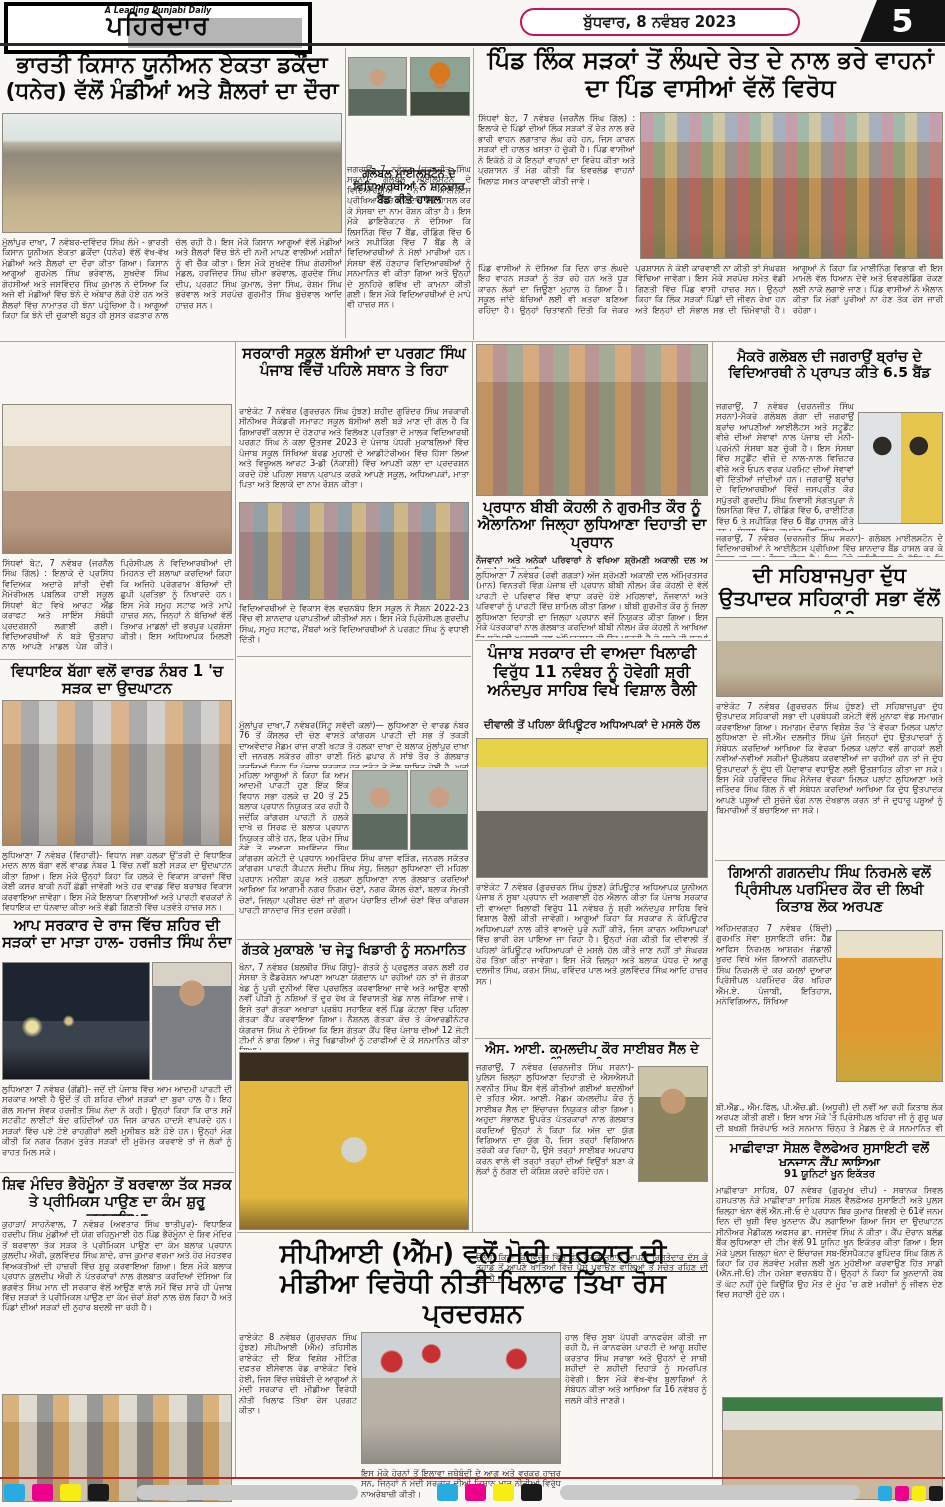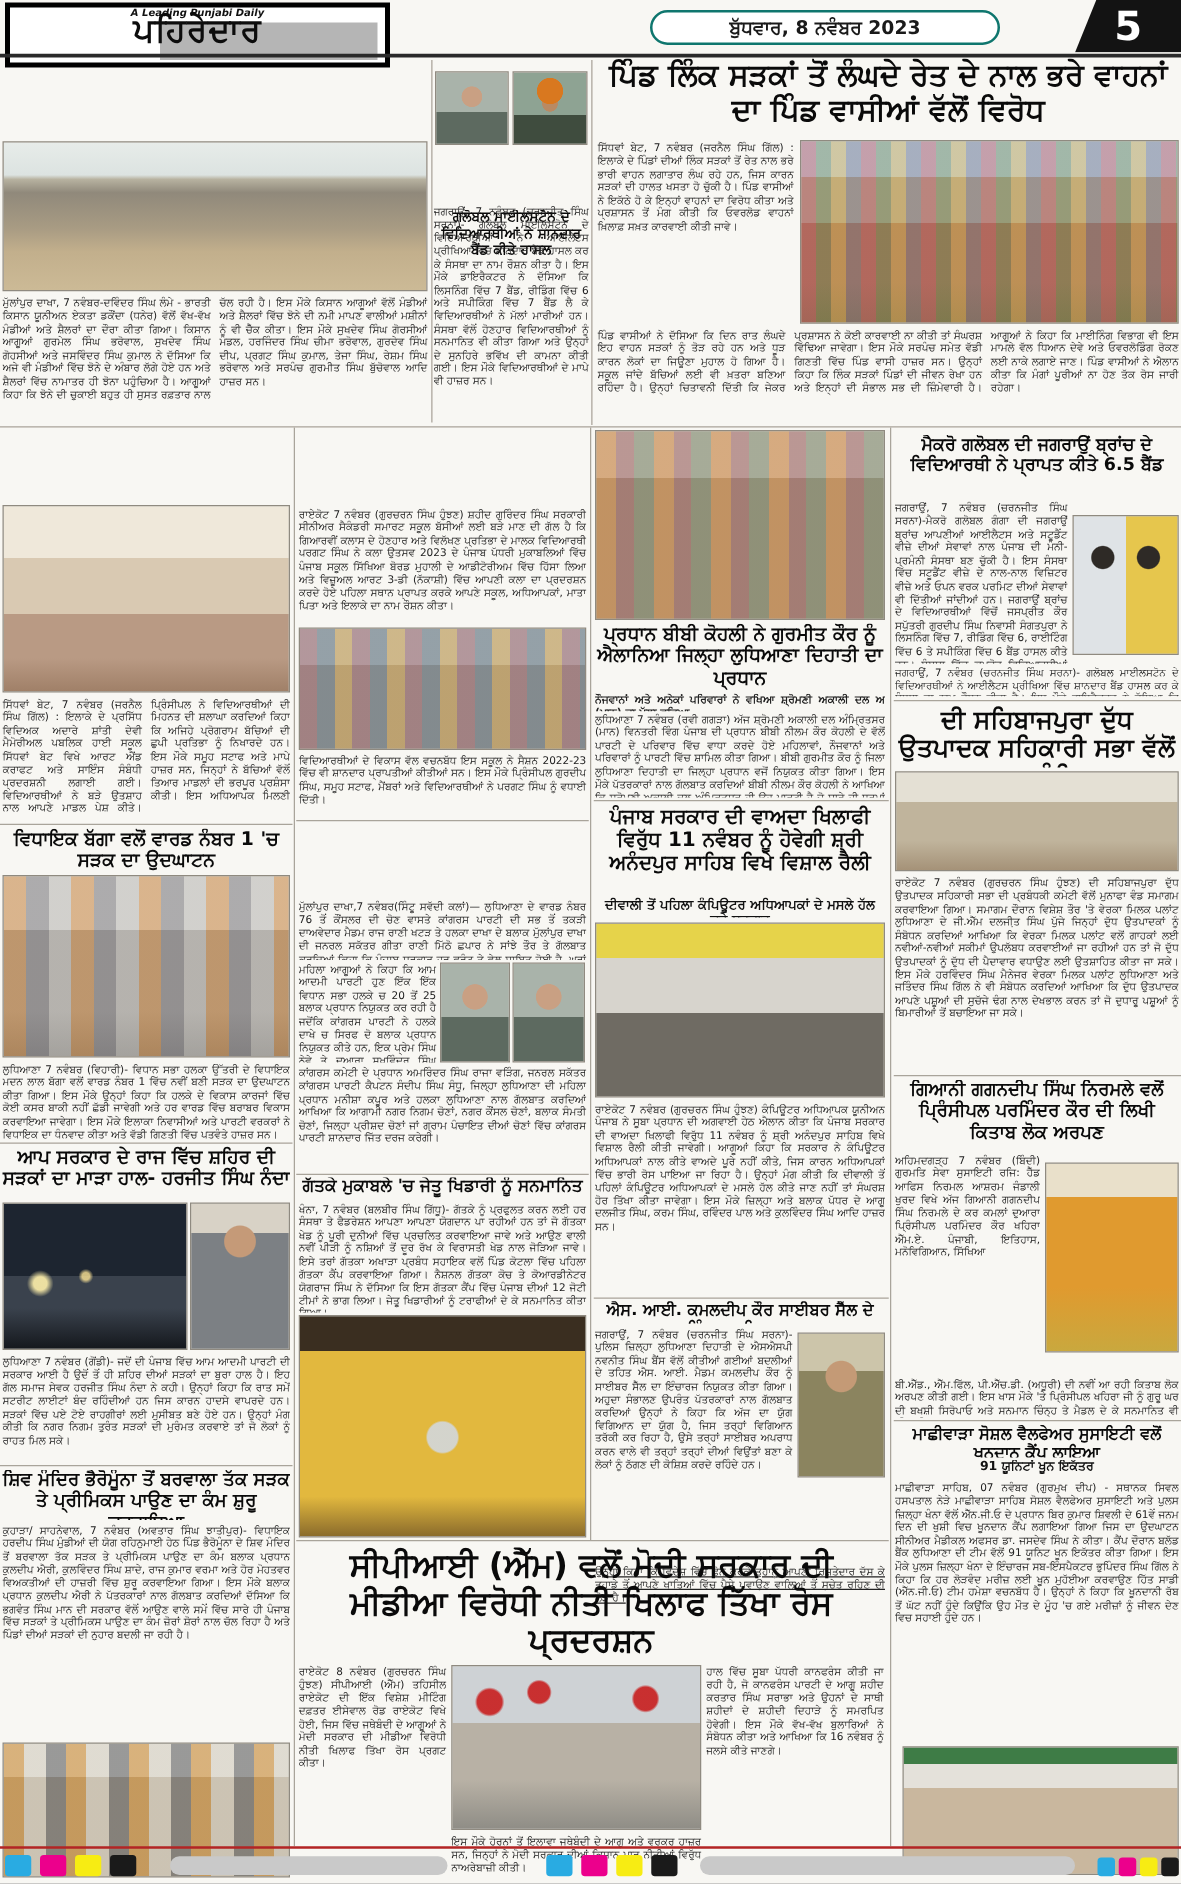--- a/index.html
+++ b/index.html
@@ -11,21 +11,21 @@
   .c3{column-count:3;column-gap:7px;}
   .ph{position:absolute;border:1px solid #8f8a80;box-sizing:border-box;}
   .vr{position:absolute;width:1px;background:#a9a49a;}
   .hrule{position:absolute;height:1px;background:#a9a49a;}
   .lead{font-weight:bold;}
   
   .logo-box{position:absolute;left:4px;top:2px;width:308px;height:52px;border:4px solid #000000;background:#fff;box-sizing:border-box;}
   .logo-gray{position:absolute;left:40%;top:28%;width:58%;height:68%;background:#b5b5b5;}
   .logo-tag{position:absolute;top:0;left:0;width:100%;text-align:center;font-size:8px;font-style:italic;font-weight:bold;color:#111;}
   .logo-txt{position:absolute;top:4px;left:0;width:100%;text-align:center;font-size:26px;font-weight:bold;color:#0c0c0c;letter-spacing:1px;}
-  .date-pill{position:absolute;left:520px;top:8px;width:280px;height:28px;border:2px solid #0f766e;border-radius:16px;background:#fff;box-sizing:border-box;text-align:center;font-size:15px;font-weight:bold;line-height:24px;}
+  .date-pill{position:absolute;left:520px;top:8px;width:280px;height:28px;border:2px solid #be185d;border-radius:16px;background:#fff;box-sizing:border-box;text-align:center;font-size:15px;font-weight:bold;line-height:24px;}
   .pageno{position:absolute;left:860px;top:0;width:85px;height:42px;background:#131313;color:#fff;font-size:32px;font-weight:bold;text-align:center;line-height:42px;clip-path:polygon(20% 0,100% 0,100% 100%,0 100%);}
   .mast-rule{position:absolute;left:0;top:43px;width:945px;height:3px;background:#2a2a2a;}
   
   .ph-farmers{background:linear-gradient(180deg,#e7ece9 0%,#dce3e1 22%,#b7b2a0 25%,#90897b 34%,#a89b83 58%,#c2af8c 74%,#ccba96 100%);}
   .ph-girl{background:radial-gradient(circle at 50% 34%,#c9a083 0 17%,rgba(0,0,0,0) 18%),linear-gradient(180deg,#a9b3aa 0 55%,#5d6a60 55% 100%);}
   .ph-turban{background:radial-gradient(circle at 50% 26%,#d9781f 0 20%,rgba(0,0,0,0) 21%),radial-gradient(circle at 50% 44%,#b98a63 0 14%,rgba(0,0,0,0) 15%),linear-gradient(180deg,#8ea393 0 60%,#3f4c3e 60% 100%);}
   .ph-sand{background:repeating-linear-gradient(90deg,rgba(182,62,92,0.35) 0 12px,rgba(64,118,64,0.30) 12px 24px,rgba(214,176,70,0.35) 24px 36px,rgba(80,90,140,0.3) 36px 48px),linear-gradient(180deg,#ccd4d6 0 20%,#bcab90 20% 45%,#b07f5e 45% 78%,#9a7a54 100%);}
   .ph-class{background:linear-gradient(180deg,#efe8da 0 28%,#d9c9b2 28% 58%,#b99a84 58% 82%,#a08068 100%);}
   .ph-rowgroup{background:repeating-linear-gradient(90deg,rgba(122,74,98,0.5) 0 14px,rgba(62,93,122,0.5) 14px 28px,rgba(176,138,62,0.5) 28px 42px),linear-gradient(180deg,#ece5d6 0 30%,#c9b9a3 30% 100%);}
   .ph-garland{background:repeating-linear-gradient(90deg,rgba(210,120,40,0.45) 0 16px,rgba(140,60,70,0.4) 16px 30px,rgba(90,110,80,0.4) 30px 46px),linear-gradient(180deg,#d9d4c8 0 25%,#b3a893 25% 100%);}
@@ -72,36 +72,38 @@
   <div class="hrule" style="left:0;top:1172px;width:234px;"></div>
   <div class="hrule" style="left:237px;top:656px;width:234px;"></div>
   <div class="hrule" style="left:237px;top:939px;width:234px;"></div>
   <div class="hrule" style="left:237px;top:1232px;width:474px;"></div>
   <div class="hrule" style="left:475px;top:640px;width:236px;"></div>
   <div class="hrule" style="left:475px;top:1038px;width:236px;"></div>
   <div class="hrule" style="left:715px;top:560px;width:230px;"></div>
   <div class="hrule" style="left:715px;top:860px;width:230px;"></div>
   <div class="hrule" style="left:715px;top:1136px;width:230px;"></div>
 
+  <div class="hl" style="left:2px;top:52px;width:340px;height:60px;font-size:22px;">ਭਾਰਤੀ ਕਿਸਾਨ ਯੂਨੀਅਨ ਏਕਤਾ ਡਕੌਂਦਾ (ਧਨੇਰ) ਵੱਲੋਂ ਮੰਡੀਆਂ ਅਤੇ ਸ਼ੈਲਰਾਂ ਦਾ ਦੌਰਾ</div>
   <div class="ph ph-farmers" style="left:2px;top:113px;width:340px;height:120px;"></div>
   <div class="bd c2" style="left:2px;top:237px;width:340px;height:100px;">ਮੁੱਲਾਂਪੁਰ ਦਾਖਾ, 7 ਨਵੰਬਰ-ਦਵਿੰਦਰ ਸਿੰਘ ਲੰਮੇ - ਭਾਰਤੀ ਕਿਸਾਨ ਯੂਨੀਅਨ ਏਕਤਾ ਡਕੌਂਦਾ (ਧਨੇਰ) ਵੱਲੋਂ ਵੱਖ-ਵੱਖ ਮੰਡੀਆਂ ਅਤੇ ਸ਼ੈਲਰਾਂ ਦਾ ਦੌਰਾ ਕੀਤਾ ਗਿਆ। ਕਿਸਾਨ ਆਗੂਆਂ ਗੁਰਮੇਲ ਸਿੰਘ ਭਰੋਵਾਲ, ਸੁਖਦੇਵ ਸਿੰਘ ਗੋਹਸੀਆਂ ਅਤੇ ਜਸਵਿੰਦਰ ਸਿੰਘ ਕੁਮਾਲ ਨੇ ਦੱਸਿਆ ਕਿ ਅਜੇ ਵੀ ਮੰਡੀਆਂ ਵਿੱਚ ਝੋਨੇ ਦੇ ਅੰਬਾਰ ਲੱਗੇ ਹੋਏ ਹਨ ਅਤੇ ਸ਼ੈਲਰਾਂ ਵਿੱਚ ਨਾਮਾਤਰ ਹੀ ਝੋਨਾ ਪਹੁੰਚਿਆ ਹੈ। ਆਗੂਆਂ ਕਿਹਾ ਕਿ ਝੋਨੇ ਦੀ ਚੁਕਾਈ ਬਹੁਤ ਹੀ ਸੁਸਤ ਰਫ਼ਤਾਰ ਨਾਲ ਚੱਲ ਰਹੀ ਹੈ। ਇਸ ਮੌਕੇ ਕਿਸਾਨ ਆਗੂਆਂ ਵੱਲੋਂ ਮੰਡੀਆਂ ਅਤੇ ਸ਼ੈਲਰਾਂ ਵਿੱਚ ਝੋਨੇ ਦੀ ਨਮੀ ਮਾਪਣ ਵਾਲੀਆਂ ਮਸ਼ੀਨਾਂ ਨੂੰ ਵੀ ਚੈੱਕ ਕੀਤਾ। ਇਸ ਮੌਕੇ ਸੁਖਦੇਵ ਸਿੰਘ ਗੋਰਸੀਆਂ ਮੰਡਲ, ਹਰਜਿੰਦਰ ਸਿੰਘ ਚੀਮਾ ਭਰੋਵਾਲ, ਗੁਰਦੇਵ ਸਿੰਘ ਦੀਪ, ਪ੍ਰਗਟ ਸਿੰਘ ਕੁਮਾਲ, ਤੇਜਾ ਸਿੰਘ, ਰੇਸ਼ਮ ਸਿੰਘ ਭਰੋਵਾਲ ਅਤੇ ਸਰਪੰਚ ਗੁਰਮੀਤ ਸਿੰਘ ਬੁੱਚੋਵਾਲ ਆਦਿ ਹਾਜ਼ਰ ਸਨ।</div>
 
   <div class="ph ph-girl" style="left:348px;top:57px;width:59px;height:59px;"></div>
   <div class="ph ph-turban" style="left:410px;top:57px;width:60px;height:59px;"></div>
   <div class="hl" style="left:347px;top:120px;width:124px;height:42px;font-size:11px;margin-top:48px;">ਗਲੋਬਲ ਮਾਈਲਸਟੋਨ ਦੇ ਵਿਦਿਆਰਥੀਆਂ ਨੇ ਸ਼ਾਨਦਾਰ ਬੈਂਡ ਕੀਤੇ ਹਾਸਲ</div>
   <div class="bd" style="left:347px;top:164px;width:124px;height:174px;">ਜਗਰਾਉਂ, 7 ਨਵੰਬਰ (ਚਰਨਜੀਤ ਸਿੰਘ ਸਰਨਾ)- ਗਲੋਬਲ ਮਾਈਲਸਟੋਨ ਦੇ ਵਿਦਿਆਰਥੀਆਂ ਨੇ ਆਈਲੈਟਸ ਪ੍ਰੀਖਿਆ ਵਿੱਚ ਸ਼ਾਨਦਾਰ ਬੈਂਡ ਹਾਸਲ ਕਰ ਕੇ ਸੰਸਥਾ ਦਾ ਨਾਮ ਰੌਸ਼ਨ ਕੀਤਾ ਹੈ। ਇਸ ਮੌਕੇ ਡਾਇਰੈਕਟਰ ਨੇ ਦੱਸਿਆ ਕਿ ਲਿਸਨਿੰਗ ਵਿੱਚ 7 ਬੈਂਡ, ਰੀਡਿੰਗ ਵਿੱਚ 6 ਅਤੇ ਸਪੀਕਿੰਗ ਵਿੱਚ 7 ਬੈਂਡ ਲੈ ਕੇ ਵਿਦਿਆਰਥੀਆਂ ਨੇ ਮੱਲਾਂ ਮਾਰੀਆਂ ਹਨ। ਸੰਸਥਾ ਵੱਲੋਂ ਹੋਣਹਾਰ ਵਿਦਿਆਰਥੀਆਂ ਨੂੰ ਸਨਮਾਨਿਤ ਵੀ ਕੀਤਾ ਗਿਆ ਅਤੇ ਉਨ੍ਹਾਂ ਦੇ ਸੁਨਹਿਰੇ ਭਵਿੱਖ ਦੀ ਕਾਮਨਾ ਕੀਤੀ ਗਈ। ਇਸ ਮੌਕੇ ਵਿਦਿਆਰਥੀਆਂ ਦੇ ਮਾਪੇ ਵੀ ਹਾਜ਼ਰ ਸਨ।</div>
 
   <div class="hl" style="left:478px;top:47px;width:465px;height:62px;font-size:24px;">ਪਿੰਡ ਲਿੰਕ ਸੜਕਾਂ ਤੋਂ ਲੰਘਦੇ ਰੇਤ ਦੇ ਨਾਲ ਭਰੇ ਵਾਹਨਾਂ ਦਾ ਪਿੰਡ ਵਾਸੀਆਂ ਵੱਲੋਂ ਵਿਰੋਧ</div>
   <div class="bd" style="left:478px;top:113px;width:157px;height:146px;">ਸਿੱਧਵਾਂ ਬੇਟ, 7 ਨਵੰਬਰ (ਜਰਨੈਲ ਸਿੰਘ ਗਿੱਲ) : ਇਲਾਕੇ ਦੇ ਪਿੰਡਾਂ ਦੀਆਂ ਲਿੰਕ ਸੜਕਾਂ ਤੋਂ ਰੇਤ ਨਾਲ ਭਰੇ ਭਾਰੀ ਵਾਹਨ ਲਗਾਤਾਰ ਲੰਘ ਰਹੇ ਹਨ, ਜਿਸ ਕਾਰਨ ਸੜਕਾਂ ਦੀ ਹਾਲਤ ਖਸਤਾ ਹੋ ਚੁੱਕੀ ਹੈ। ਪਿੰਡ ਵਾਸੀਆਂ ਨੇ ਇਕੱਠੇ ਹੋ ਕੇ ਇਨ੍ਹਾਂ ਵਾਹਨਾਂ ਦਾ ਵਿਰੋਧ ਕੀਤਾ ਅਤੇ ਪ੍ਰਸ਼ਾਸਨ ਤੋਂ ਮੰਗ ਕੀਤੀ ਕਿ ਓਵਰਲੋਡ ਵਾਹਨਾਂ ਖ਼ਿਲਾਫ਼ ਸਖ਼ਤ ਕਾਰਵਾਈ ਕੀਤੀ ਜਾਵੇ।</div>
   <div class="ph ph-sand" style="left:640px;top:112px;width:303px;height:147px;"></div>
   <div class="bd c3" style="left:478px;top:263px;width:465px;height:76px;">ਪਿੰਡ ਵਾਸੀਆਂ ਨੇ ਦੱਸਿਆ ਕਿ ਦਿਨ ਰਾਤ ਲੰਘਦੇ ਇਹ ਵਾਹਨ ਸੜਕਾਂ ਨੂੰ ਤੋੜ ਰਹੇ ਹਨ ਅਤੇ ਧੂੜ ਕਾਰਨ ਲੋਕਾਂ ਦਾ ਜਿਊਣਾ ਮੁਹਾਲ ਹੋ ਗਿਆ ਹੈ। ਸਕੂਲ ਜਾਂਦੇ ਬੱਚਿਆਂ ਲਈ ਵੀ ਖ਼ਤਰਾ ਬਣਿਆ ਰਹਿੰਦਾ ਹੈ। ਉਨ੍ਹਾਂ ਚਿਤਾਵਨੀ ਦਿੱਤੀ ਕਿ ਜੇਕਰ ਪ੍ਰਸ਼ਾਸਨ ਨੇ ਕੋਈ ਕਾਰਵਾਈ ਨਾ ਕੀਤੀ ਤਾਂ ਸੰਘਰਸ਼ ਵਿੱਢਿਆ ਜਾਵੇਗਾ। ਇਸ ਮੌਕੇ ਸਰਪੰਚ ਸਮੇਤ ਵੱਡੀ ਗਿਣਤੀ ਵਿੱਚ ਪਿੰਡ ਵਾਸੀ ਹਾਜ਼ਰ ਸਨ। ਉਨ੍ਹਾਂ ਕਿਹਾ ਕਿ ਲਿੰਕ ਸੜਕਾਂ ਪਿੰਡਾਂ ਦੀ ਜੀਵਨ ਰੇਖਾ ਹਨ ਅਤੇ ਇਨ੍ਹਾਂ ਦੀ ਸੰਭਾਲ ਸਭ ਦੀ ਜ਼ਿੰਮੇਵਾਰੀ ਹੈ। ਆਗੂਆਂ ਨੇ ਕਿਹਾ ਕਿ ਮਾਈਨਿੰਗ ਵਿਭਾਗ ਵੀ ਇਸ ਮਾਮਲੇ ਵੱਲ ਧਿਆਨ ਦੇਵੇ ਅਤੇ ਓਵਰਲੋਡਿੰਗ ਰੋਕਣ ਲਈ ਨਾਕੇ ਲਗਾਏ ਜਾਣ। ਪਿੰਡ ਵਾਸੀਆਂ ਨੇ ਐਲਾਨ ਕੀਤਾ ਕਿ ਮੰਗਾਂ ਪੂਰੀਆਂ ਨਾ ਹੋਣ ਤੱਕ ਰੋਸ ਜਾਰੀ ਰਹੇਗਾ।</div>
 
   <div class="ph ph-class" style="left:2px;top:404px;width:230px;height:150px;"></div>
   <div class="bd c2" style="left:2px;top:558px;width:230px;height:98px;">ਸਿੱਧਵਾਂ ਬੇਟ, 7 ਨਵੰਬਰ (ਜਰਨੈਲ ਸਿੰਘ ਗਿੱਲ) : ਇਲਾਕੇ ਦੇ ਪ੍ਰਸਿੱਧ ਵਿਦਿਅਕ ਅਦਾਰੇ ਸ਼ਾਂਤੀ ਦੇਵੀ ਮੈਮੋਰੀਅਲ ਪਬਲਿਕ ਹਾਈ ਸਕੂਲ ਸਿੱਧਵਾਂ ਬੇਟ ਵਿਖੇ ਆਰਟ ਐਂਡ ਕਰਾਫਟ ਅਤੇ ਸਾਇੰਸ ਸੰਬੰਧੀ ਪ੍ਰਦਰਸ਼ਨੀ ਲਗਾਈ ਗਈ। ਵਿਦਿਆਰਥੀਆਂ ਨੇ ਬੜੇ ਉਤਸ਼ਾਹ ਨਾਲ ਆਪਣੇ ਮਾਡਲ ਪੇਸ਼ ਕੀਤੇ। ਪ੍ਰਿੰਸੀਪਲ ਨੇ ਵਿਦਿਆਰਥੀਆਂ ਦੀ ਮਿਹਨਤ ਦੀ ਸ਼ਲਾਘਾ ਕਰਦਿਆਂ ਕਿਹਾ ਕਿ ਅਜਿਹੇ ਪ੍ਰੋਗਰਾਮ ਬੱਚਿਆਂ ਦੀ ਛੁਪੀ ਪ੍ਰਤਿਭਾ ਨੂੰ ਨਿਖਾਰਦੇ ਹਨ। ਇਸ ਮੌਕੇ ਸਮੂਹ ਸਟਾਫ ਅਤੇ ਮਾਪੇ ਹਾਜ਼ਰ ਸਨ, ਜਿਨ੍ਹਾਂ ਨੇ ਬੱਚਿਆਂ ਵੱਲੋਂ ਤਿਆਰ ਮਾਡਲਾਂ ਦੀ ਭਰਪੂਰ ਪ੍ਰਸ਼ੰਸਾ ਕੀਤੀ। ਇਸ ਅਧਿਆਪਕ ਮਿਲਣੀ ਵਿੱਚ ਵੱਧ ਚੜ੍ਹ ਕੇ ਸ਼ਾਮਿਲ ਹੋਣ ਤੇ ਧੰਨਵਾਦ ਕੀਤਾ।</div>
 
+  <div class="hl" style="left:239px;top:345px;width:230px;height:58px;font-size:15px;">ਸਰਕਾਰੀ ਸਕੂਲ ਬੱਸੀਆਂ ਦਾ ਪਰਗਟ ਸਿੰਘ ਪੰਜਾਬ ਵਿੱਚੋਂ ਪਹਿਲੇ ਸਥਾਨ ਤੇ ਰਿਹਾ</div>
   <div class="bd" style="left:239px;top:406px;width:230px;height:94px;">ਰਾਏਕੋਟ 7 ਨਵੰਬਰ (ਗੁਰਚਰਨ ਸਿੰਘ ਹੁੰਝਣ) ਸ਼ਹੀਦ ਗੁਰਿੰਦਰ ਸਿੰਘ ਸਰਕਾਰੀ ਸੀਨੀਅਰ ਸੈਕੰਡਰੀ ਸਮਾਰਟ ਸਕੂਲ ਬੱਸੀਆਂ ਲਈ ਬੜੇ ਮਾਣ ਦੀ ਗੱਲ ਹੈ ਕਿ ਗਿਆਰਵੀਂ ਕਲਾਸ ਦੇ ਹੋਣਹਾਰ ਅਤੇ ਵਿਲੱਖਣ ਪ੍ਰਤਿਭਾ ਦੇ ਮਾਲਕ ਵਿਦਿਆਰਥੀ ਪਰਗਟ ਸਿੰਘ ਨੇ ਕਲਾ ਉਤਸਵ 2023 ਦੇ ਪੰਜਾਬ ਪੱਧਰੀ ਮੁਕਾਬਲਿਆਂ ਵਿੱਚ ਪੰਜਾਬ ਸਕੂਲ ਸਿੱਖਿਆ ਬੋਰਡ ਮੁਹਾਲੀ ਦੇ ਆਡੀਟੋਰੀਅਮ ਵਿੱਚ ਹਿੱਸਾ ਲਿਆ ਅਤੇ ਵਿਜ਼ੂਅਲ ਆਰਟ 3-ਡੀ (ਨੱਕਾਸ਼ੀ) ਵਿੱਚ ਆਪਣੀ ਕਲਾ ਦਾ ਪ੍ਰਦਰਸ਼ਨ ਕਰਦੇ ਹੋਏ ਪਹਿਲਾ ਸਥਾਨ ਪ੍ਰਾਪਤ ਕਰਕੇ ਆਪਣੇ ਸਕੂਲ, ਅਧਿਆਪਕਾਂ, ਮਾਤਾ ਪਿਤਾ ਅਤੇ ਇਲਾਕੇ ਦਾ ਨਾਮ ਰੌਸ਼ਨ ਕੀਤਾ।</div>
   <div class="ph ph-rowgroup" style="left:239px;top:502px;width:230px;height:98px;"></div>
   <div class="bd" style="left:239px;top:603px;width:230px;height:52px;">ਵਿਦਿਆਰਥੀਆਂ ਦੇ ਵਿਕਾਸ ਵੱਲ ਵਚਨਬੱਧ ਇਸ ਸਕੂਲ ਨੇ ਸੈਸ਼ਨ 2022-23 ਵਿੱਚ ਵੀ ਸ਼ਾਨਦਾਰ ਪ੍ਰਾਪਤੀਆਂ ਕੀਤੀਆਂ ਸਨ। ਇਸ ਮੌਕੇ ਪ੍ਰਿੰਸੀਪਲ ਗੁਰਦੀਪ ਸਿੰਘ, ਸਮੂਹ ਸਟਾਫ, ਮੈਂਬਰਾਂ ਅਤੇ ਵਿਦਿਆਰਥੀਆਂ ਨੇ ਪਰਗਟ ਸਿੰਘ ਨੂੰ ਵਧਾਈ ਦਿੱਤੀ।</div>
 
   <div class="ph ph-garland" style="left:476px;top:344px;width:232px;height:152px;"></div>
   <div class="hl" style="left:476px;top:499px;width:232px;height:54px;font-size:15px;">ਪ੍ਰਧਾਨ ਬੀਬੀ ਕੋਹਲੀ ਨੇ ਗੁਰਮੀਤ ਕੌਰ ਨੂੰ ਐਲਾਨਿਆ ਜਿਲ੍ਹਾ ਲੁਧਿਆਣਾ ਦਿਹਾਤੀ ਦਾ ਪ੍ਰਧਾਨ</div>
   <div class="bd lead" style="left:476px;top:555px;width:232px;height:14px;font-size:8.6px;">ਨੌਜਵਾਨਾਂ ਅਤੇ ਅਨੇਕਾਂ ਪਰਿਵਾਰਾਂ ਨੇ ਵਖਿਆ ਸ਼੍ਰੋਮਣੀ ਅਕਾਲੀ ਦਲ ਅ (ਮਾਨ) ਦਾ ਪੱਲਾ ਫੜਿਆ</div>
   <div class="bd" style="left:476px;top:570px;width:232px;height:68px;">ਲੁਧਿਆਣਾ 7 ਨਵੰਬਰ (ਰਵੀ ਗਗੜਾ) ਅੱਜ ਸ਼੍ਰੋਮਣੀ ਅਕਾਲੀ ਦਲ ਅੰਮ੍ਰਿਤਸਰ (ਮਾਨ) ਵਿਨਤਰੀ ਵਿੰਗ ਪੰਜਾਬ ਦੀ ਪ੍ਰਧਾਨ ਬੀਬੀ ਨੀਲਮ ਕੌਰ ਕੋਹਲੀ ਦੇ ਵੱਲੋਂ ਪਾਰਟੀ ਦੇ ਪਰਿਵਾਰ ਵਿੱਚ ਵਾਧਾ ਕਰਦੇ ਹੋਏ ਮਹਿਲਾਵਾਂ, ਨੌਜਵਾਨਾਂ ਅਤੇ ਪਰਿਵਾਰਾਂ ਨੂੰ ਪਾਰਟੀ ਵਿੱਚ ਸ਼ਾਮਿਲ ਕੀਤਾ ਗਿਆ। ਬੀਬੀ ਗੁਰਮੀਤ ਕੌਰ ਨੂੰ ਜਿਲਾ ਲੁਧਿਆਣਾ ਦਿਹਾਤੀ ਦਾ ਜਿਲ੍ਹਾ ਪ੍ਰਧਾਨ ਵਜੋਂ ਨਿਯੁਕਤ ਕੀਤਾ ਗਿਆ। ਇਸ ਮੌਕੇ ਪੱਤਰਕਾਰਾਂ ਨਾਲ ਗੱਲਬਾਤ ਕਰਦਿਆਂ ਬੀਬੀ ਨੀਲਮ ਕੌਰ ਕੋਹਲੀ ਨੇ ਆਖਿਆ ਕਿ ਸ਼੍ਰੋਮਣੀ ਅਕਾਲੀ ਦਲ ਅੰਮ੍ਰਿਤਸਰ ਹੀ ਉਹ ਪਾਰਟੀ ਹੈ ਜੋ ਸਾਰੇ ਹੀ ਧਰਮਾਂ ਦਾ ਮਾਣ ਸਤਿਕਾਰ ਕਰਦੀ ਹੈ ਅਤੇ ਮਹਿਲਾਵਾਂ ਨੂੰ ਬਰਾਬਰ ਦਾ ਦਰਜਾ ਦਿੰਦੀ ਹੈ।</div>
 
   <div class="hl" style="left:716px;top:348px;width:227px;height:50px;font-size:14px;">ਮੈਕਰੋ ਗਲੋਬਲ ਦੀ ਜਗਰਾਉਂ ਬ੍ਰਾਂਚ ਦੇ ਵਿਦਿਆਰਥੀ ਨੇ ਪ੍ਰਾਪਤ ਕੀਤੇ 6.5 ਬੈਂਡ</div>

